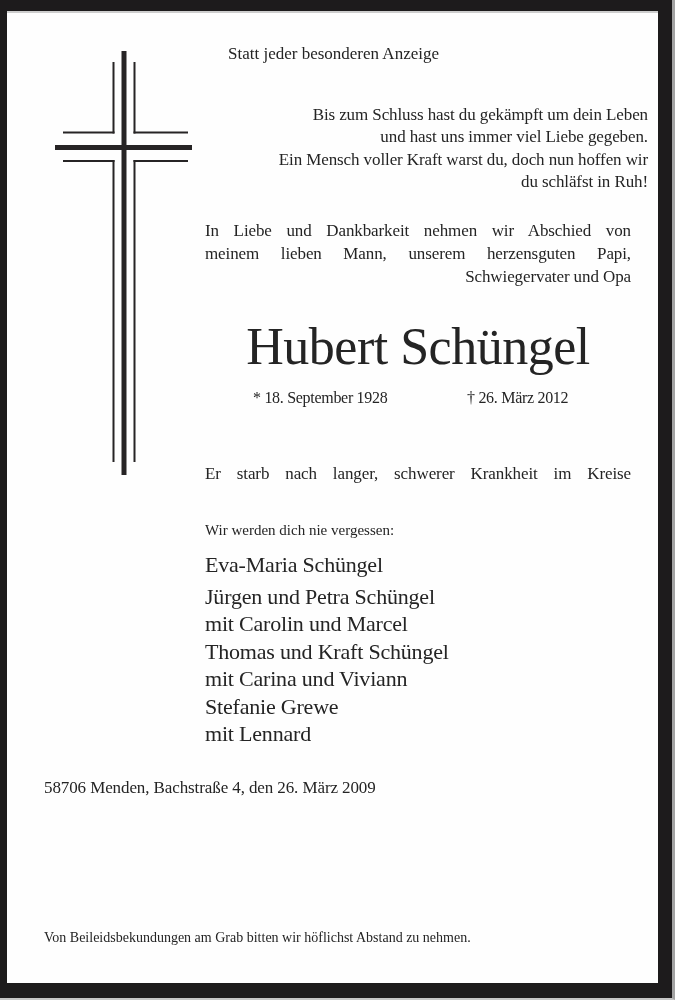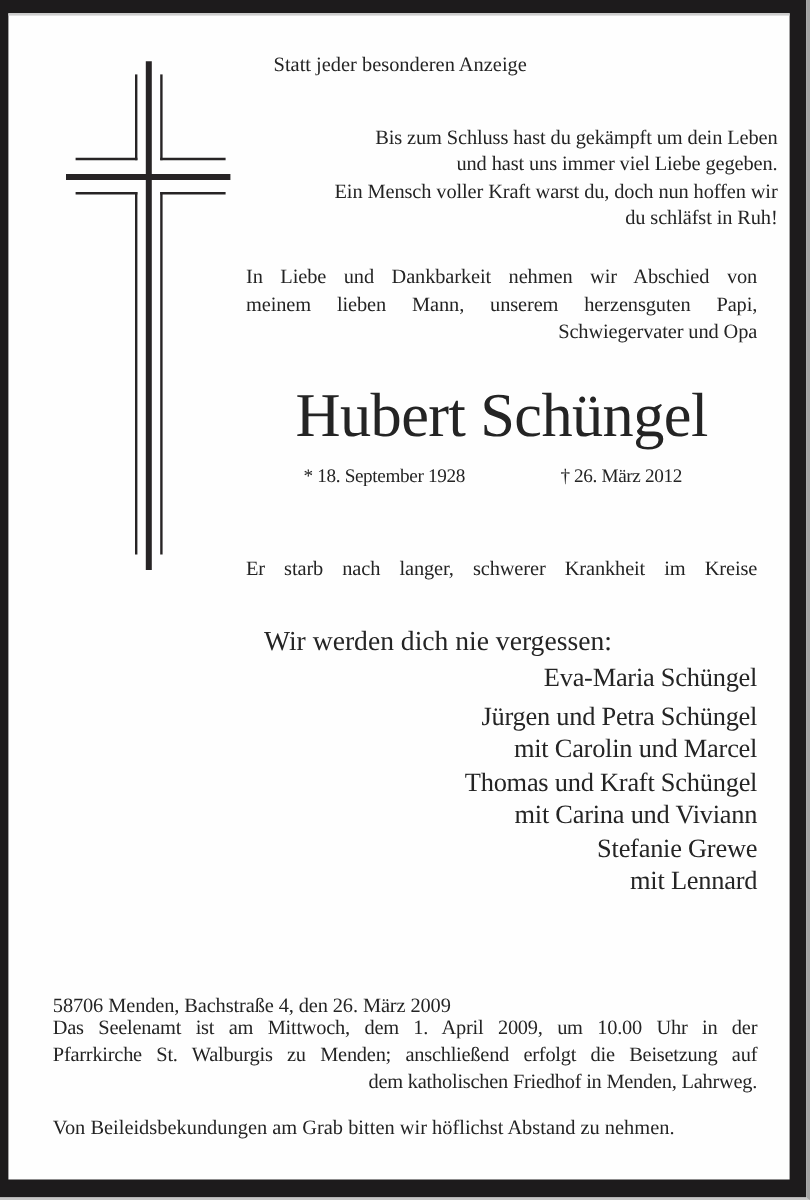--- a/index.html
+++ b/index.html
@@ -42,28 +42,28 @@
   .deceased-name {
     left: 205px; top: 320px; width: 426px;
     font-size: 52px; line-height: 54px; letter-spacing: -0.5px;
     text-align: center; white-space: nowrap;
   }
   .dates { left: 205px; top: 379px; width: 426px; height: 24px; font-size: 16px; letter-spacing: -0.3px; margin-top: 10px; }
   .birth-date { position: absolute; left: 48px; top: 0; white-space: nowrap; }
   .death-date { position: absolute; left: 262px; top: 0; white-space: nowrap; }
 
   .passing { left: 205px; top: 462px; width: 426px; line-height: 23.2px; }
-  .remembrance { left: 205px; top: 522px; font-size: 23px; margin-left: 15px; }
+  .remembrance { left: 205px; top: 522px; font-size: 15px; }
   .mourners { left: 205px; top: 551px; width: 426px; font-size: 22px; line-height: 27.5px; letter-spacing: -0.2px; }
-  .mourner-entry { margin: 0; text-align: right; }
+  .mourner-entry { margin: 0; }
   .mourner-entry.gap-after { margin-bottom: 4px; }
 
-  .address-line { left: 44px; top: 828px; font-size: 17px; letter-spacing: -0.1px; }
+  .address-line { left: 44px; top: 778px; font-size: 17px; letter-spacing: -0.1px; }
   .service { left: 44px; top: 846px; width: 587px; line-height: 22.3px; letter-spacing: -0.2px; }
-  .condolence { left: 44px; top: 930px; width: 600px; font-size: 17px; }
+  .condolence { left: 44px; top: 930px; width: 600px; font-size: 14px; }
 </style>
 </head>
 <body>
 
 <div class="page">
   <div class="frame"></div>
   <div class="frame-inner-topline"></div>
 
   <div class="abs cross">
     <svg width="150" height="440" viewBox="0 0 150 440" xmlns="http://www.w3.org/2000/svg">
@@ -126,20 +126,15 @@
       <div>mit Carina und Viviann</div>
     </div>
     <div class="mourner-entry">
       <div>Stefanie Grewe</div>
       <div>mit Lennard</div>
     </div>
   </div>
 
   <div class="abs address-line">58706 Menden, Bachstraße 4, den 26. März 2009</div>
 
-  <div class="abs service body-text">
-    <div class="jline">Das Seelenamt ist am Mittwoch, dem 1. April 2009, um 10.00 Uhr in der</div>
-    <div class="jline">Pfarrkirche St. Walburgis zu Menden; anschließend erfolgt die Beisetzung auf</div>
-    <div class="lline">dem katholischen Friedhof in Menden, Lahrweg.</div>
-  </div>
 
   <div class="abs condolence">Von Beileidsbekundungen am Grab bitten wir höflichst Abstand zu nehmen.</div>
 </div>
 
 </body></html>

